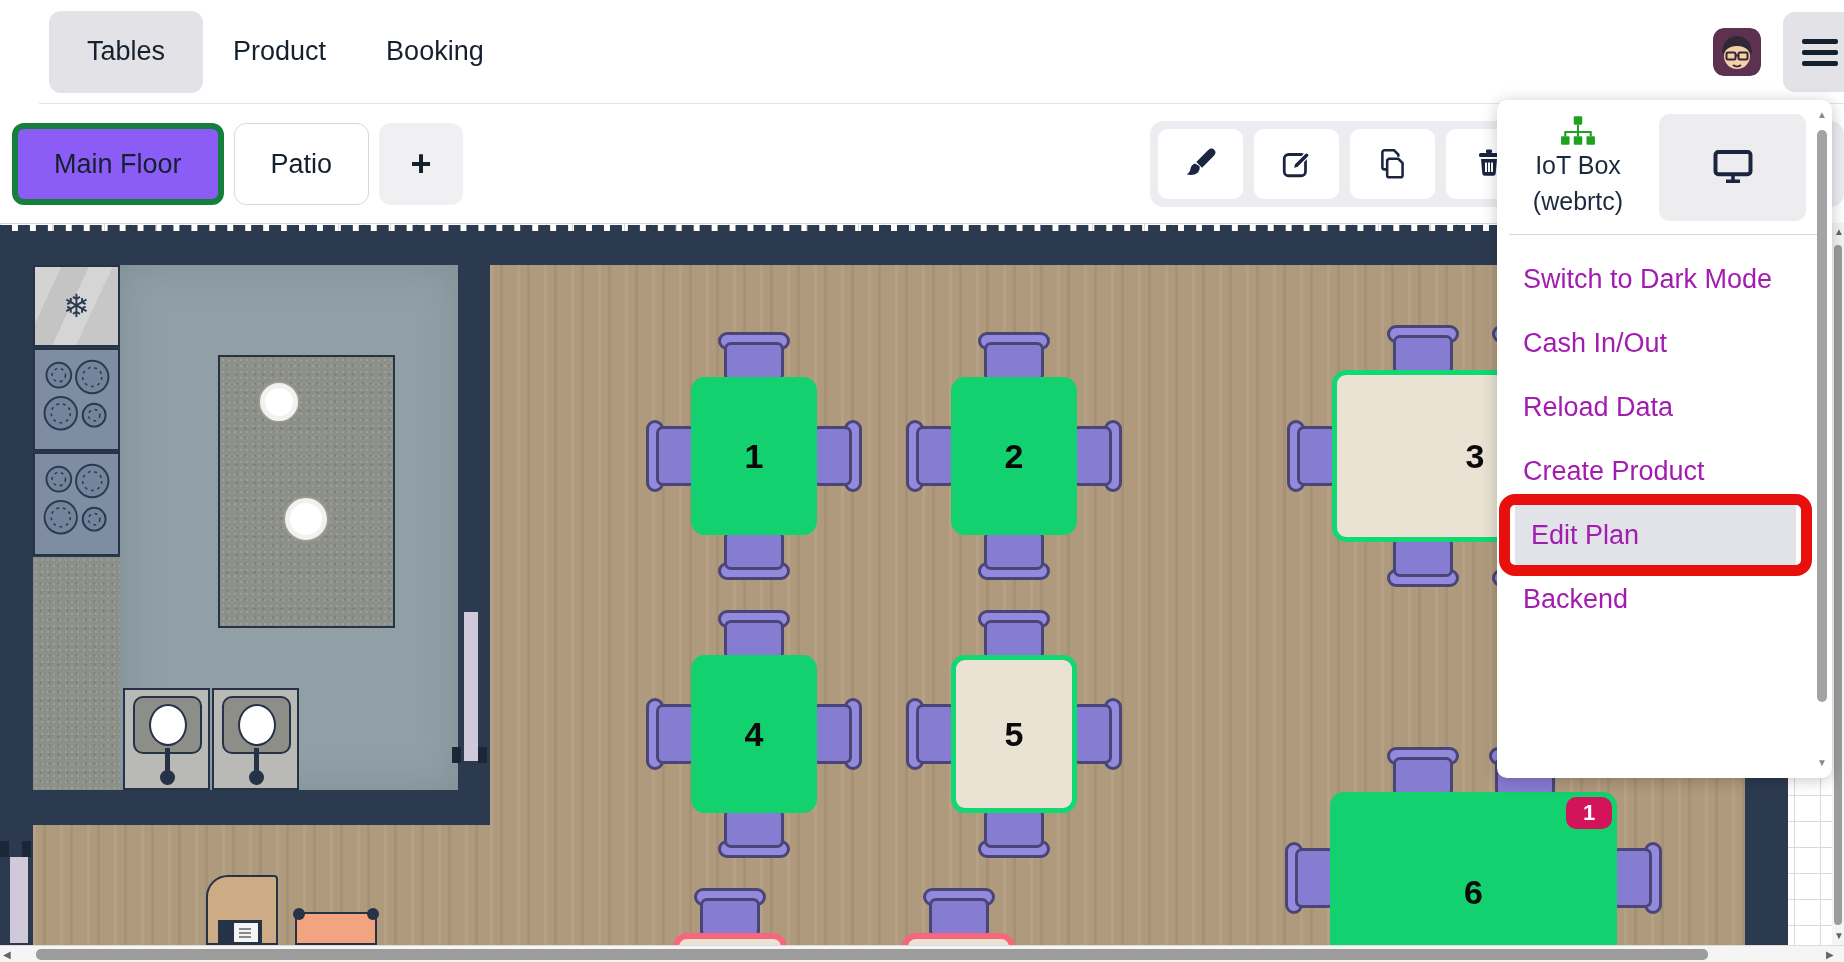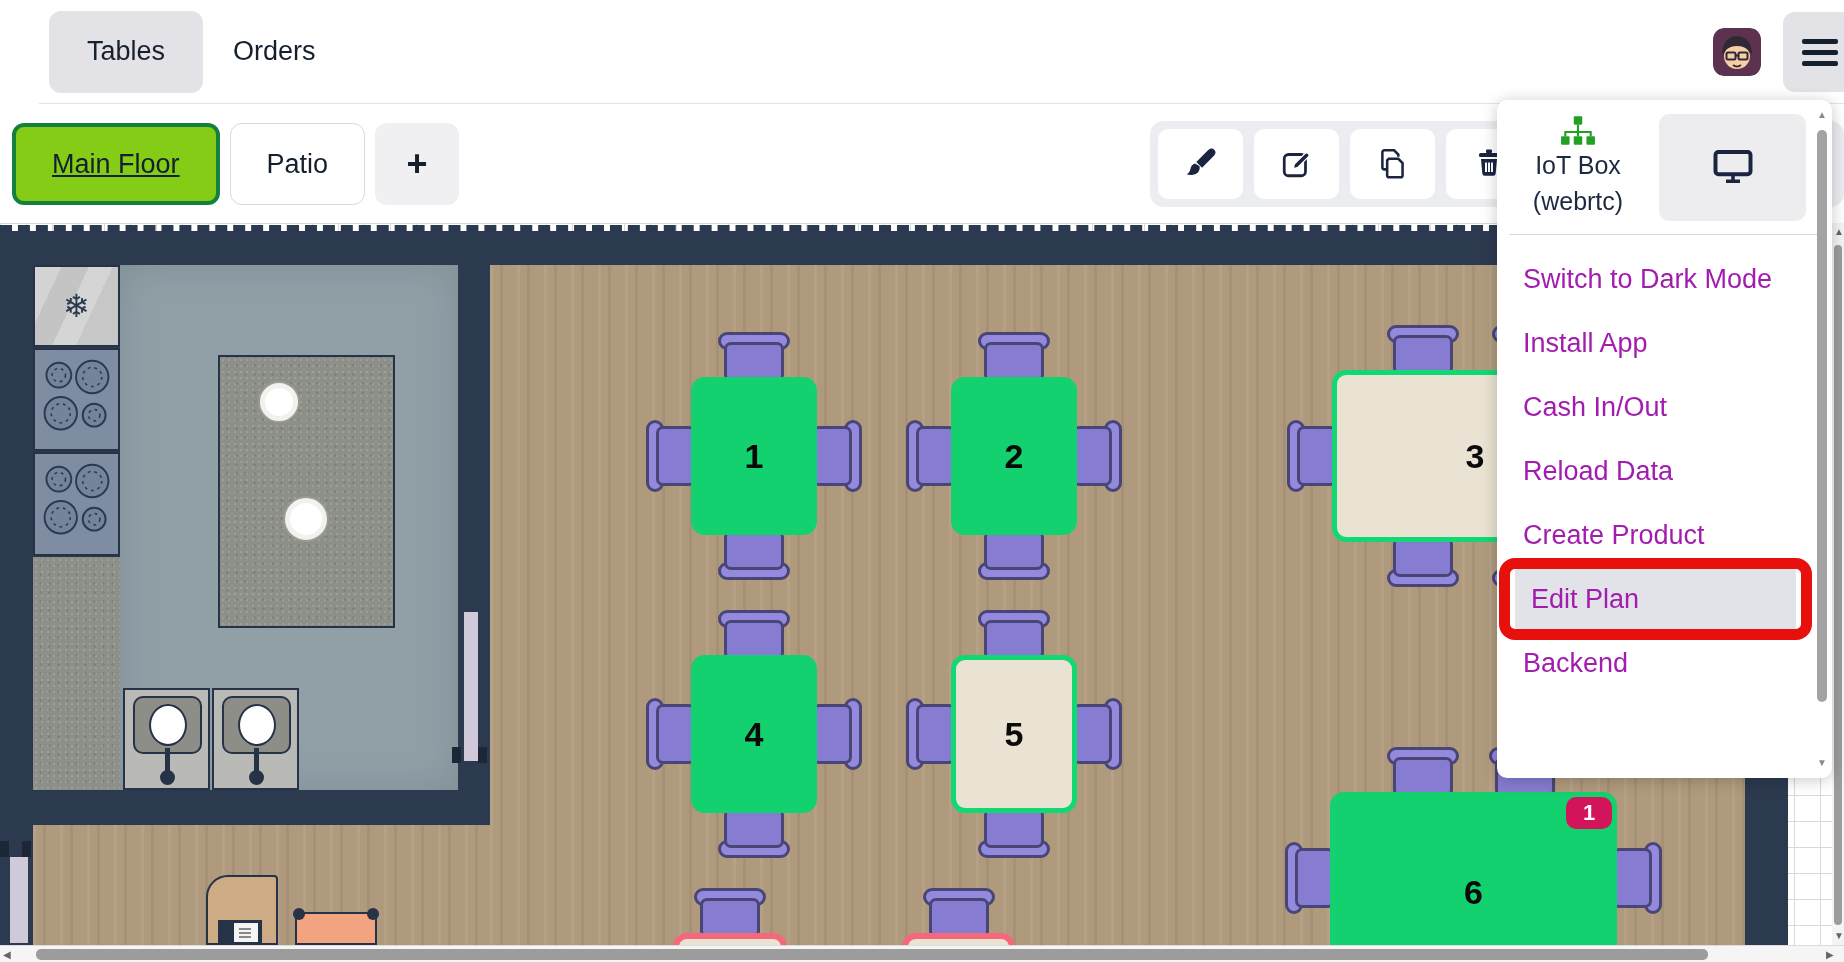--- a/index.html
+++ b/index.html
@@ -17,21 +17,21 @@
   #hamburger { position:absolute; top:12px; right:26px; width:74px; height:80px;
     background:#e3e3e7; border-radius:12px; display:flex; flex-direction:column;
     justify-content:center; align-items:center; gap:6px; cursor:pointer; }
   #hamburger .bar { width:36px; height:5px; background:#15202f; border-radius:2px; }
 
   
   #subnav { position:absolute; top:105px; left:0; width:1844px; height:118px; background:#fff; z-index:3; }
   #floor-tabs { position:absolute; left:12px; top:18px; display:flex; gap:10px; }
   .floor-tab { height:82px; padding:0 36px; font-size:27px; color:#15202e; background:#fff;
     border:1px solid #d9d9dd; border-radius:12px; display:flex; align-items:center; cursor:pointer; }
-  .floor-tab.active { background:#84cc16; border:4px solid #15803d;text-decoration:underline; }
+  .floor-tab.active { background:#8b5cf6; border:6px solid #15803d; }
   #add-floor { height:82px; width:84px; background:#f0f0f3; border:none; border-radius:12px;
     font-size:36px; font-weight:700; color:#15202e; display:flex; align-items:center; justify-content:center; cursor:pointer; }
   #plan-tools { position:absolute; left:1150px; top:16px; height:86px; width:694px;
     background:#ebedf1; border-radius:14px; display:flex; gap:11px; padding:8px; }
   .tool-btn { width:85px; height:70px; background:#fff; border:none; border-radius:10px;
     display:flex; align-items:center; justify-content:center; cursor:pointer; }
 
   
   #floor { position:absolute; top:223px; left:0; width:1844px; height:722px; overflow:hidden;
     background-image:linear-gradient(#d8d8de 1px, transparent 1px),
@@ -127,21 +127,22 @@
   #menu-scrollbar { position:absolute; right:4px; top:8px; bottom:8px; width:12px; }
   #menu-scrollbar .thumb { position:absolute; left:1px; top:22px; width:10px; height:572px; background:#a3a3a3; border-radius:5px; }
   #menu-scrollbar .sb-arrow { left:1px; color:#8a8a8a; }
 </style>
 </head>
 <body>
 
 <div id="topnav">
   <div id="nav-tabs">
       <div class="nav-tab active">Tables</div>
-      <div class="nav-tab">Orders</div>
+      <div class="nav-tab">Product</div>
+      <div class="nav-tab">Booking</div>
     </div>
   <div id="avatar">
     <svg viewBox="0 0 48 48" width="48" height="48">
       <rect width="48" height="48" rx="11" fill="#5d3150"></rect>
       <circle cx="24" cy="28" r="13" fill="#f6cfa8"></circle>
       <path d="M9 26c0-12 7-18 15-18s15 6 15 18l-3-2c0 0-2-6-12-6s-12 6-12 6z" fill="#312836"></path>
       <rect x="13.5" y="24.5" width="9" height="7" rx="1.5" fill="none" stroke="#312836" stroke-width="2"></rect>
       <rect x="25.5" y="24.5" width="9" height="7" rx="1.5" fill="none" stroke="#312836" stroke-width="2"></rect>
       <path d="M22.5 27.5h3" stroke="#312836" stroke-width="2"></path>
       <path d="M20 37c2.5 2 5.5 2 8 0" stroke="#312836" stroke-width="1.8" fill="none"></path>
@@ -428,21 +429,20 @@
         <svg viewBox="0 0 36 32" width="42" height="38">
           <rect x="3" y="4" width="30" height="19" rx="2.5" fill="none" stroke="#1b2540" stroke-width="3.4"></rect>
           <path d="M12 29h12M18 23v6" stroke="#1b2540" stroke-width="3" fill="none"></path>
         </svg>
       </span>
     </button>
   </div>
   <div id="menu-sep"></div>
   <ul id="menu-items">
       <li>Switch to Dark Mode</li>
-      <li>Install App</li>
       <li>Cash In/Out</li>
       <li>Reload Data</li>
       <li>Create Product</li>
       <li class="hl">Edit Plan<div class="red-frame"></div></li>
       <li>Backend</li>
     </ul>
   <div id="menu-scrollbar">
     <span class="sb-arrow" style="top:2px;">▲</span>
     <div class="thumb"></div>
     <span class="sb-arrow" style="bottom:2px;">▼</span>

